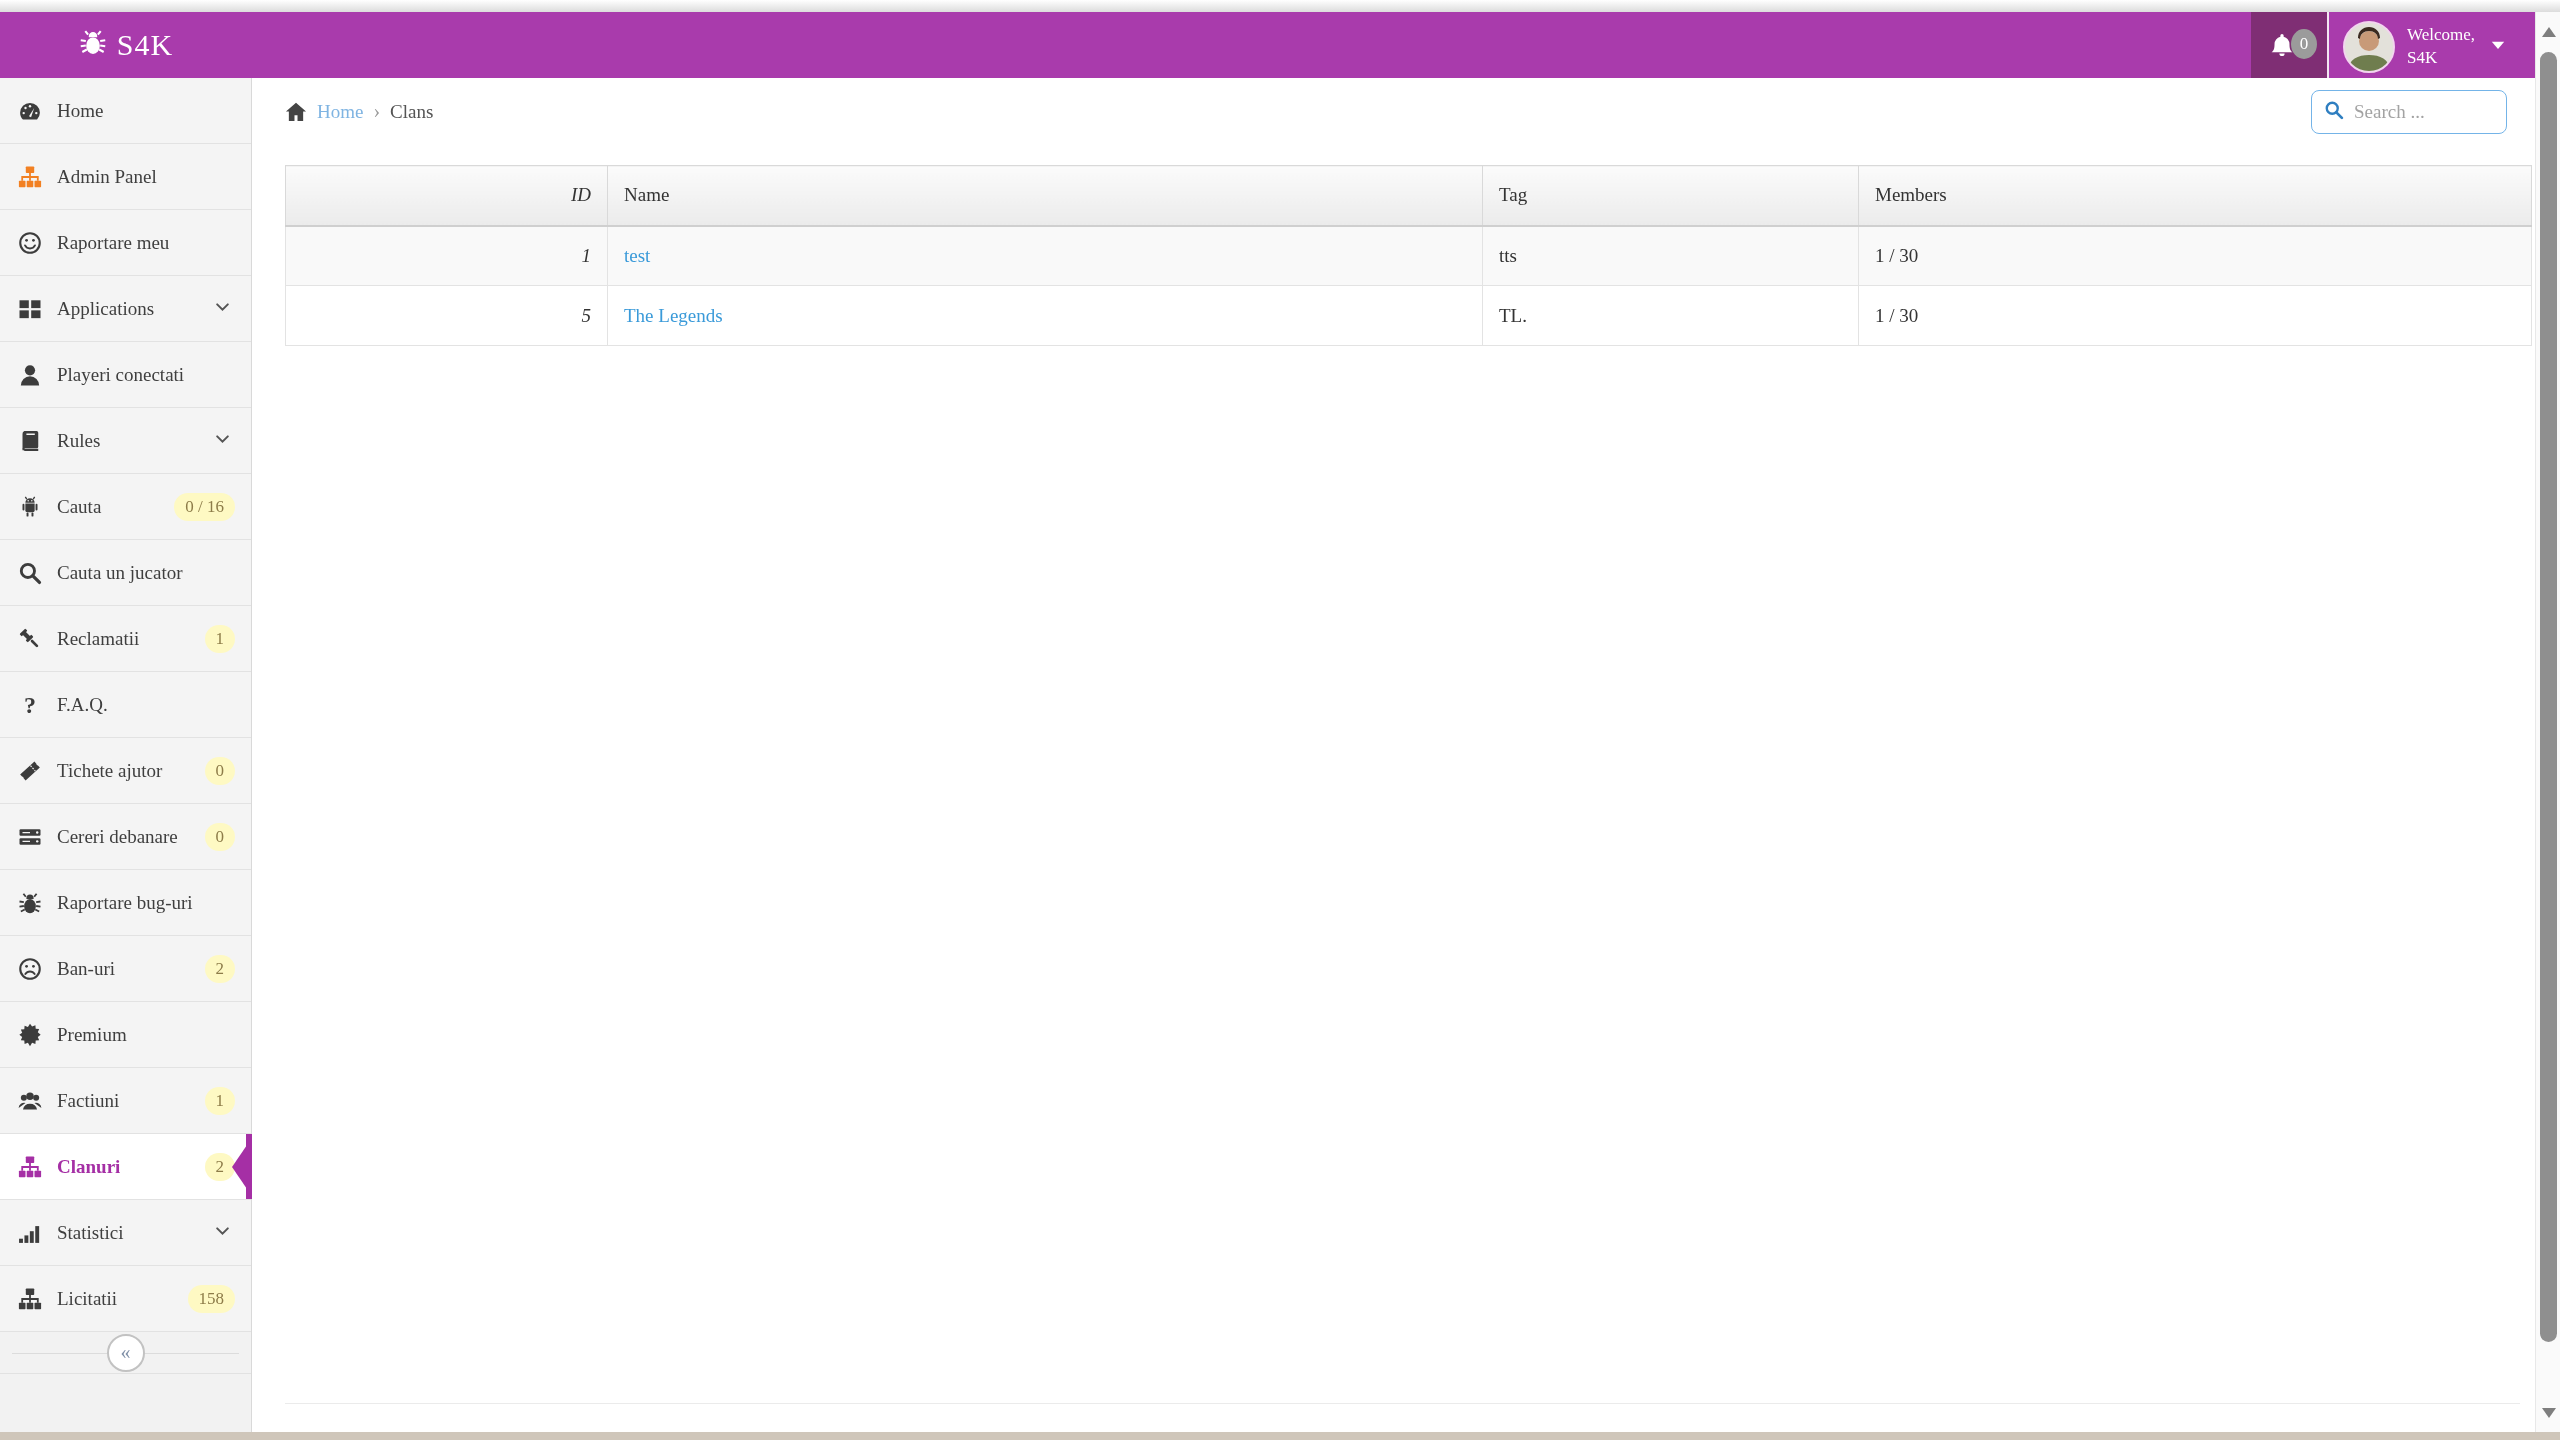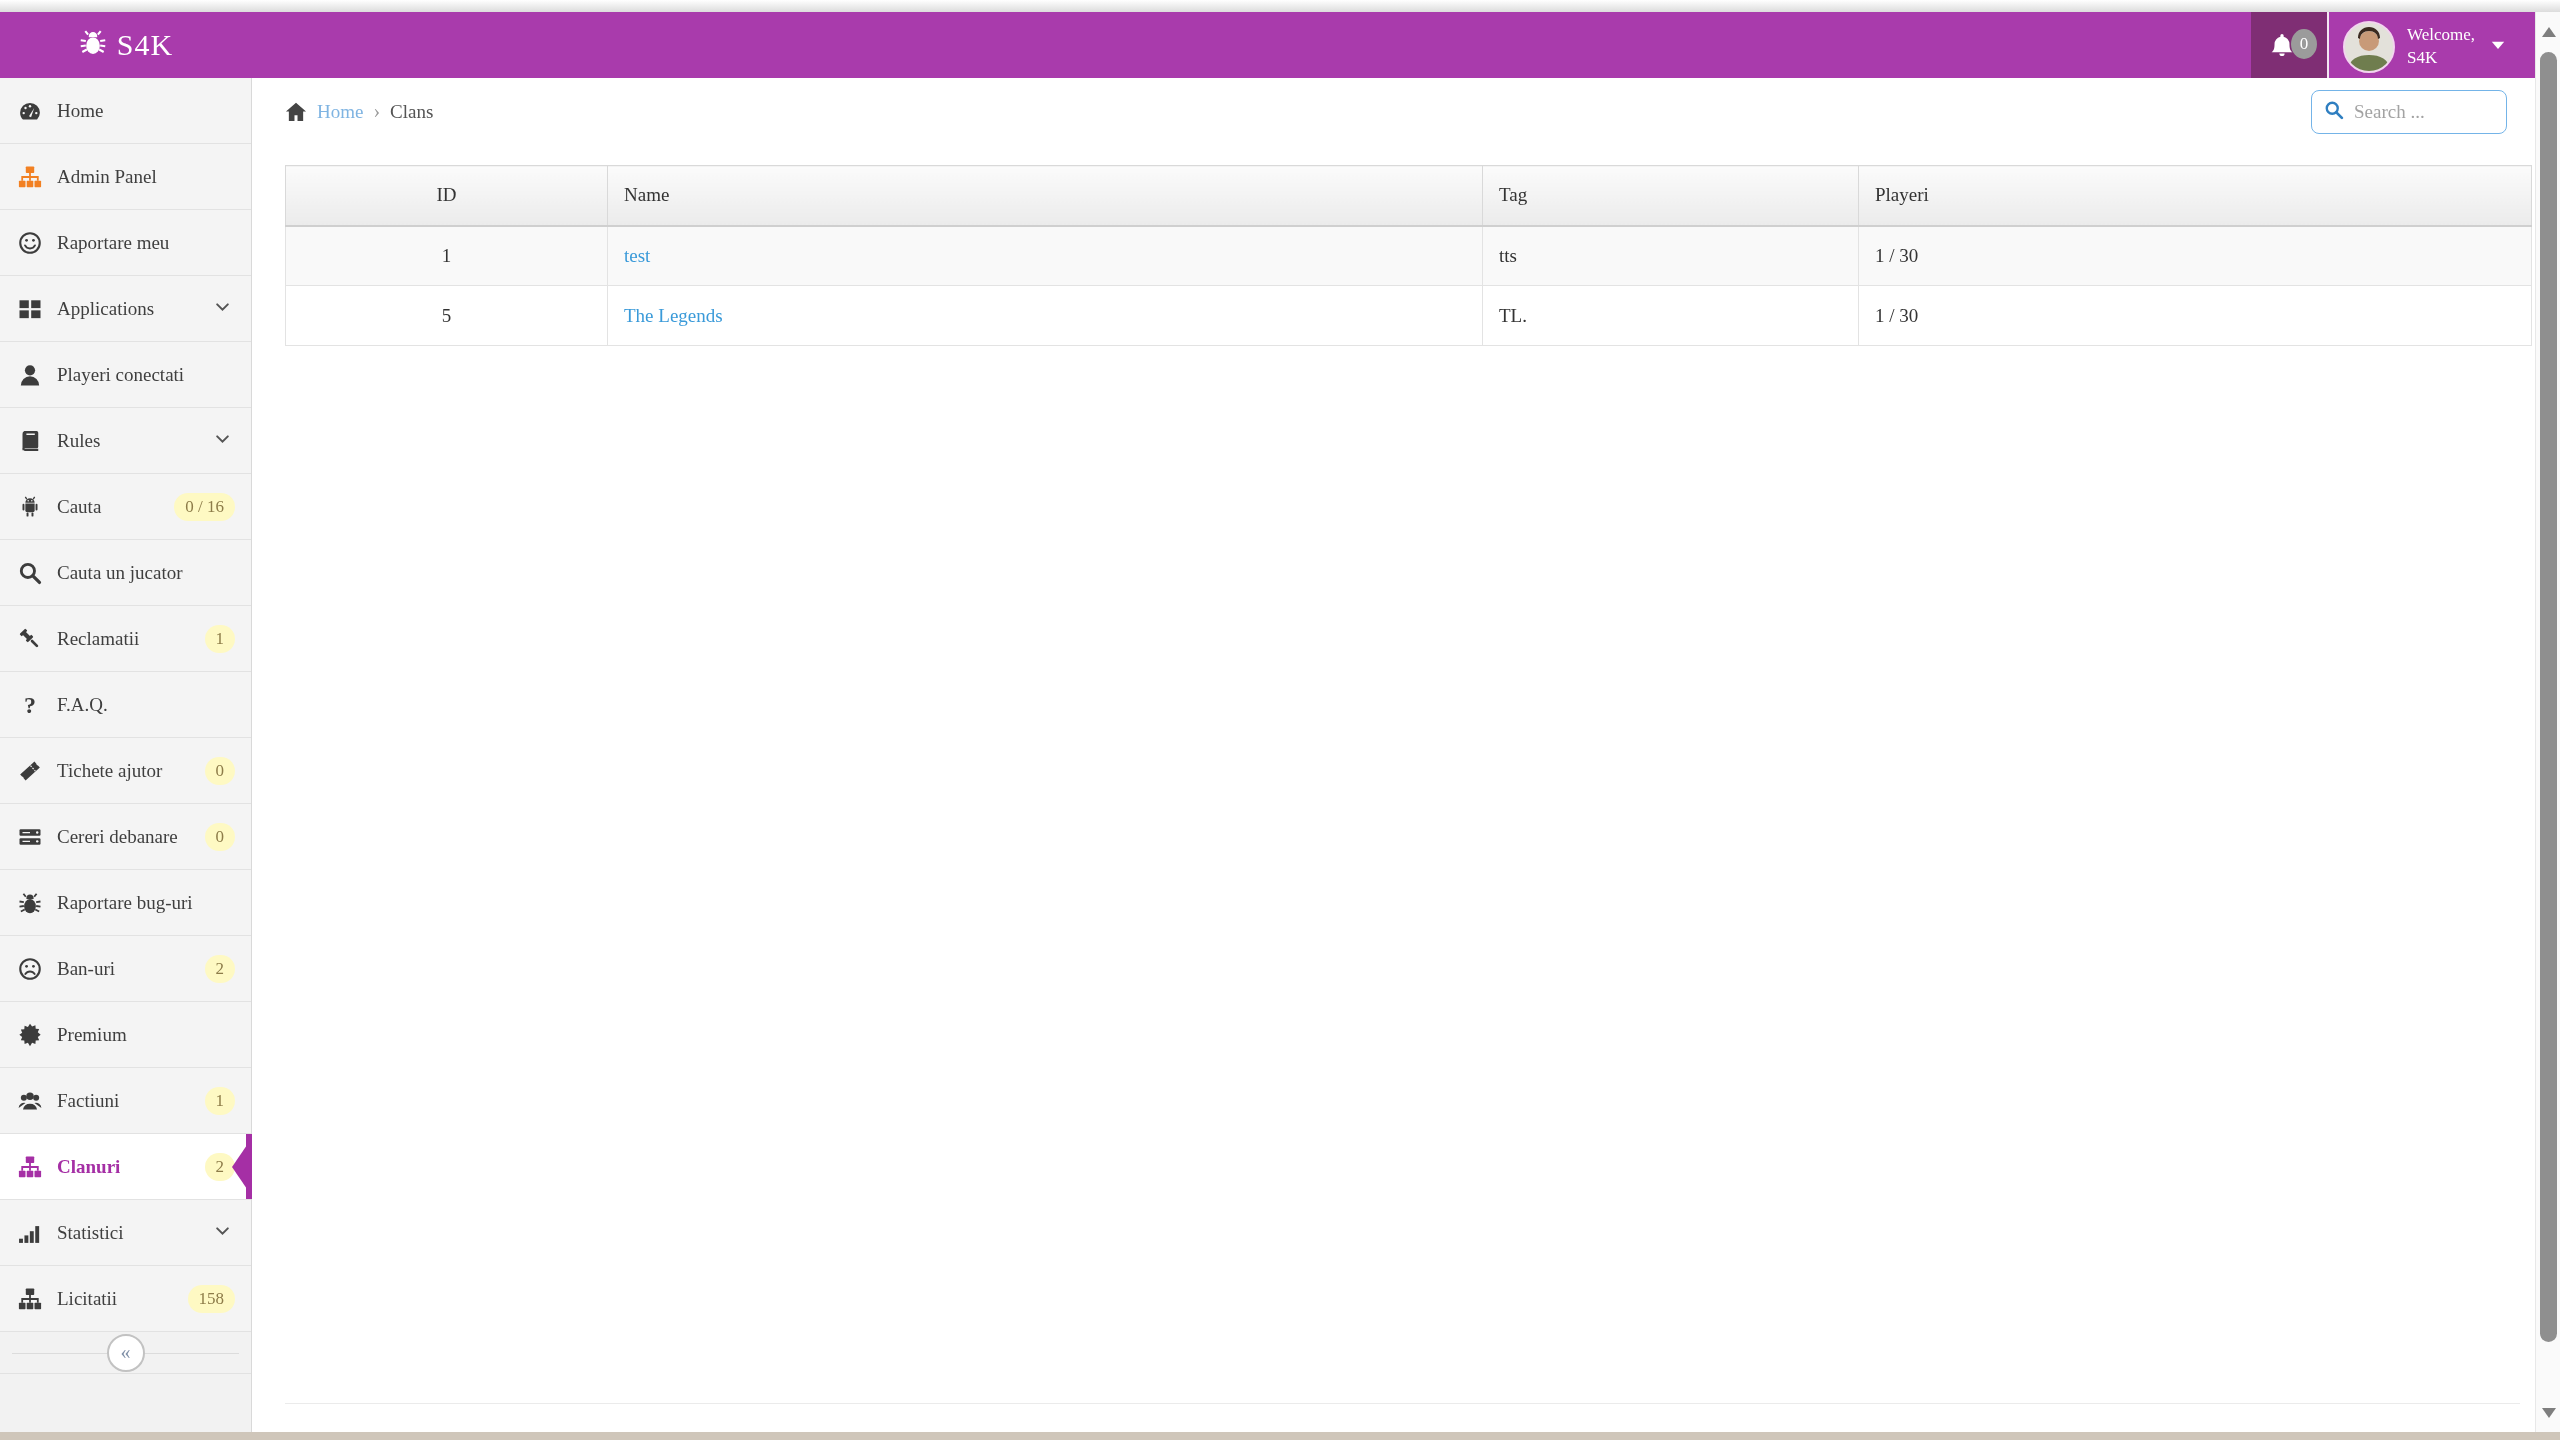--- a/index.html
+++ b/index.html
@@ -79,21 +79,21 @@
 
   table.clans { position:absolute; left:32px; top:87px; width:2247px; border-collapse:collapse; table-layout:fixed; }
   table.clans th, table.clans td { border:1px solid #d9d9d9; font-weight:normal; font-size:19px;
                                    color:#333; padding:0 16px; height:60px; text-align:left; }
   table.clans th { background:linear-gradient(#fbfbfb,#ebebeb); border-bottom:2px solid #cfcfcf; }
   table.clans td { border-color:#e3e3e3; }
   table.clans tr.odd td { background:#f9f9f9; }
   table.clans .col-id { width:322px; }
   table.clans .col-name { width:875px; }
   table.clans .col-tag { width:376px; }
-  table.clans th.center, table.clans td.center { text-align:center; }
+  table.clans th.center, table.clans td.center { text-align:right;font-style:italic; }
   table.clans a { color:#3a9ad9; text-decoration:none; cursor:pointer; }
   .footer-line { position:absolute; left:32px; right:15px; top:1325px; height:1px; background:#ebebeb; }
 
   
   .scrollbar { position:absolute; right:0; top:12px; width:25px; height:1428px; background:#fafafa;
                border-left:1px solid #e8e8e8; }
   .sb-arrow { position:absolute; left:0; width:25px; height:30px; display:flex; align-items:center;
               justify-content:center; color:#7e7e7e; cursor:pointer; }
   .sb-arrow.up { top:5px; } .sb-arrow.down { bottom:12px; }
   .sb-arrow svg { width:16px; height:12px; }
@@ -413,21 +413,21 @@
           <col class="col-id">
           <col class="col-name">
           <col class="col-tag">
           <col>
         </colgroup>
       <thead>
           <tr id="clans-head">
             <th class="center">ID</th>
             <th>Name</th>
             <th>Tag</th>
-            <th>Playeri</th>
+            <th>Members</th>
           </tr>
         </thead>
       <tbody id="clans-body">
           <tr class="odd">
             <td class="center">1</td>
             <td><a>test</a></td>
             <td>tts</td>
             <td>1 / 30</td>
           </tr>
           <tr class="even">

